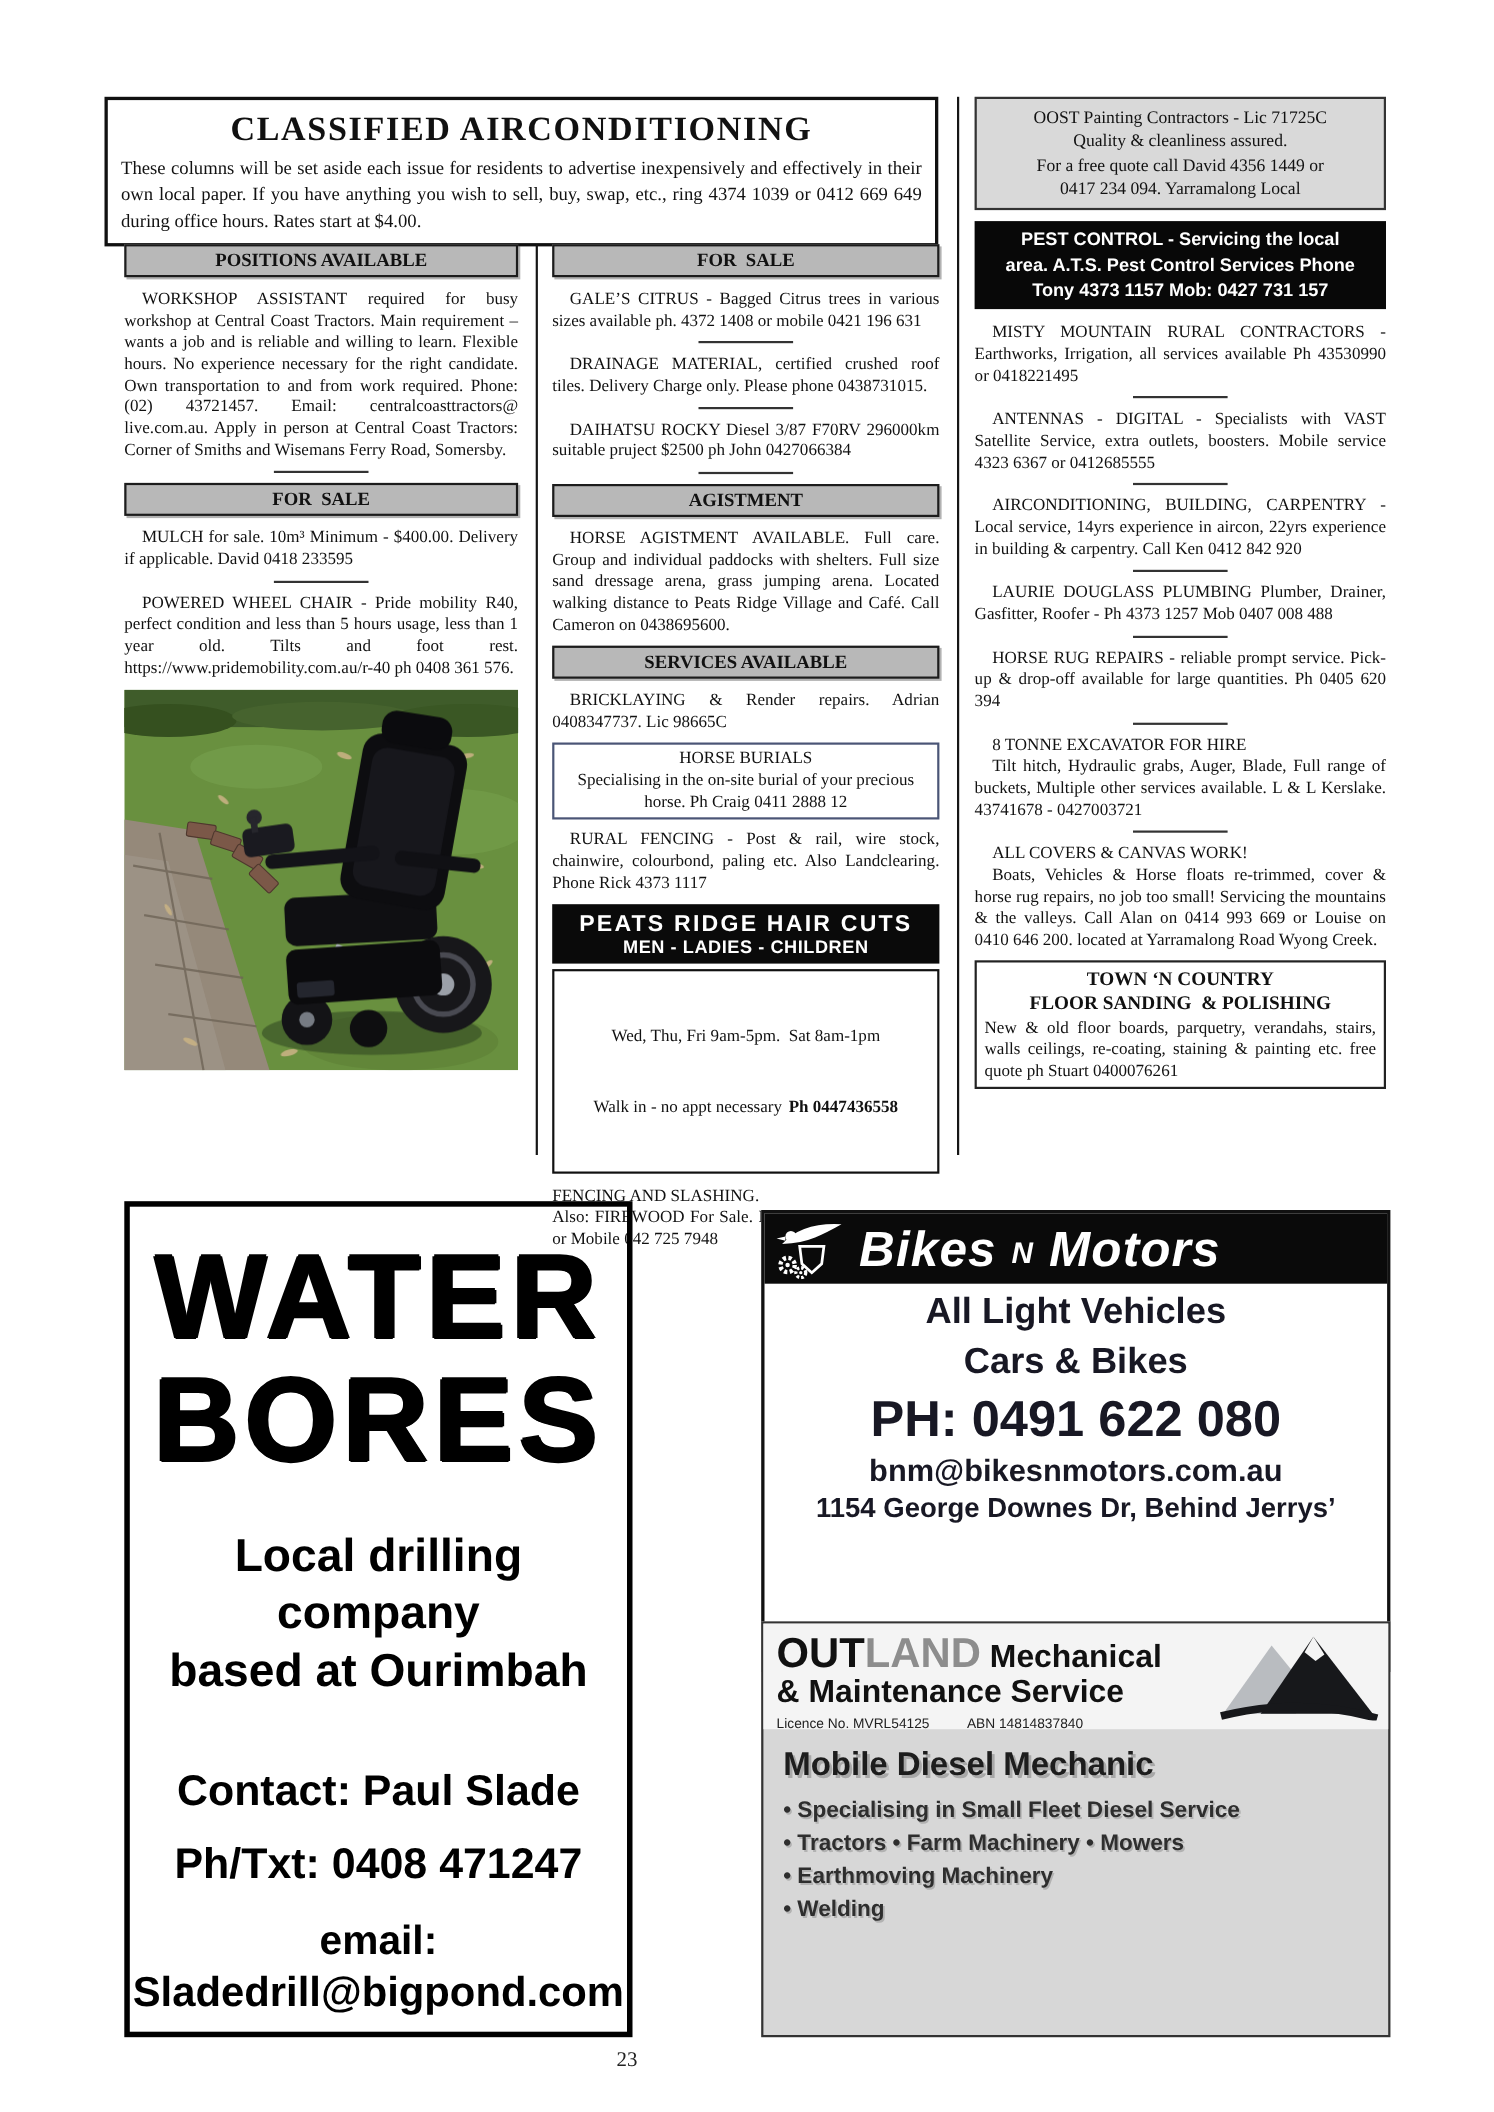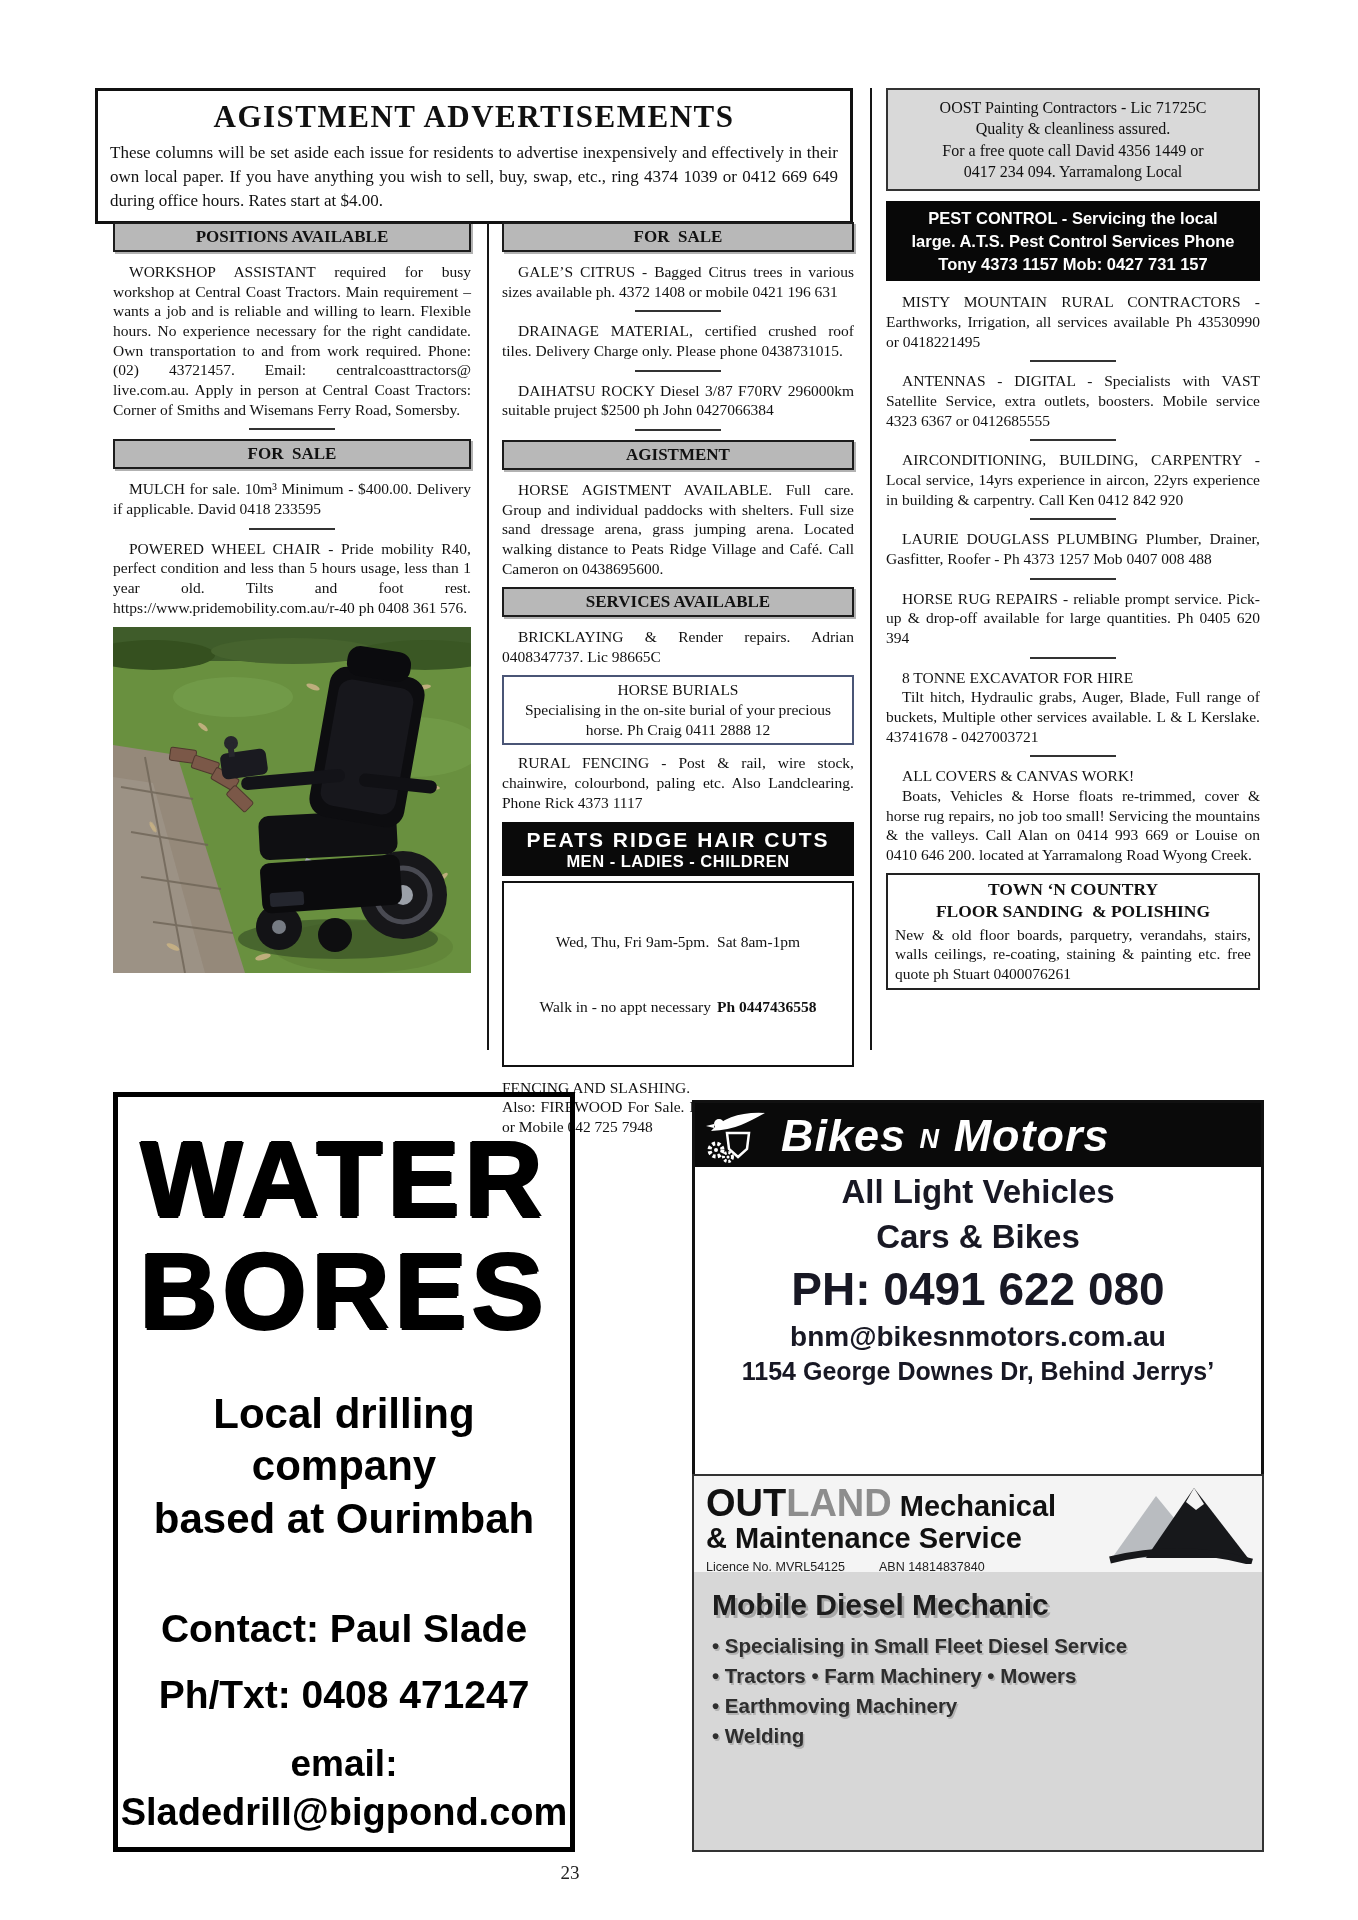--- a/index.html
+++ b/index.html
@@ -98,21 +98,21 @@
 
   .pageno{position:absolute;left:0;top:1862px;width:1140px;text-align:center;
           font-size:19px;color:#222;}
 </style>
 </head>
 <body>
 
 <div class="page">
 
   <section class="header-box">
-    <h1>AGISTMENT ADVERTISEMENTS</h1>
+    <h1>CLASSIFIED AIRCONDITIONING</h1>
     <p class="intro">These columns will be set aside each issue for residents to advertise inexpensively and effectively in their own local paper.  If you have anything you wish to sell, buy, swap, etc., ring 4374 1039 or 0412 669 649 during office hours. Rates start at $4.00.</p>
   </section>
 
   <div class="vdiv vdiv1"></div>
   <div class="vdiv vdiv2"></div>
 
   <section class="col col-left">
     <div class="bar">POSITIONS AVAILABLE</div>
     <p class="ad">WORKSHOP ASSISTANT required for busy workshop at Central Coast Tractors.  Main requirement – wants a job and is reliable and willing to learn. Flexible hours. No experience necessary for the right candidate.  Own transportation to and from work required. Phone: (02) 43721457. Email: centralcoasttractors@ live.com.au.  Apply in person at Central Coast Tractors: Corner of Smiths and Wisemans Ferry Road, Somersby.</p>
     <hr class="sep">
@@ -214,21 +214,21 @@
 
   <section class="col col-right">
     <div class="oostbox">
       <div>OOST Painting Contractors - Lic 71725C</div>
       <div>Quality &amp; cleanliness assured.</div>
       <div>For a free quote call David 4356 1449 or</div>
       <div>0417 234 094. Yarramalong Local</div>
     </div>
     <div class="pestbox">
       <div>PEST CONTROL - Servicing the local</div>
-      <div>large. A.T.S. Pest Control Services Phone</div>
+      <div>area. A.T.S. Pest Control Services Phone</div>
       <div>Tony 4373 1157 Mob: 0427 731 157</div>
     </div>
     <p class="ad">MISTY MOUNTAIN RURAL CONTRACTORS - Earthworks, Irrigation, all services available Ph 43530990 or 0418221495</p>
     <hr class="sep">
     <p class="ad">ANTENNAS - DIGITAL - Specialists with VAST Satellite Service, extra outlets, boosters. Mobile service 4323 6367 or 0412685555</p>
     <hr class="sep">
     <p class="ad">AIRCONDITIONING, BUILDING, CARPENTRY - Local service, 14yrs experience in aircon, 22yrs experience in building &amp; carpentry. Call Ken 0412 842 920</p>
     <hr class="sep">
     <p class="ad">LAURIE DOUGLASS PLUMBING Plumber, Drainer, Gasfitter, Roofer - Ph 4373 1257  Mob 0407 008 488</p>
     <hr class="sep">

